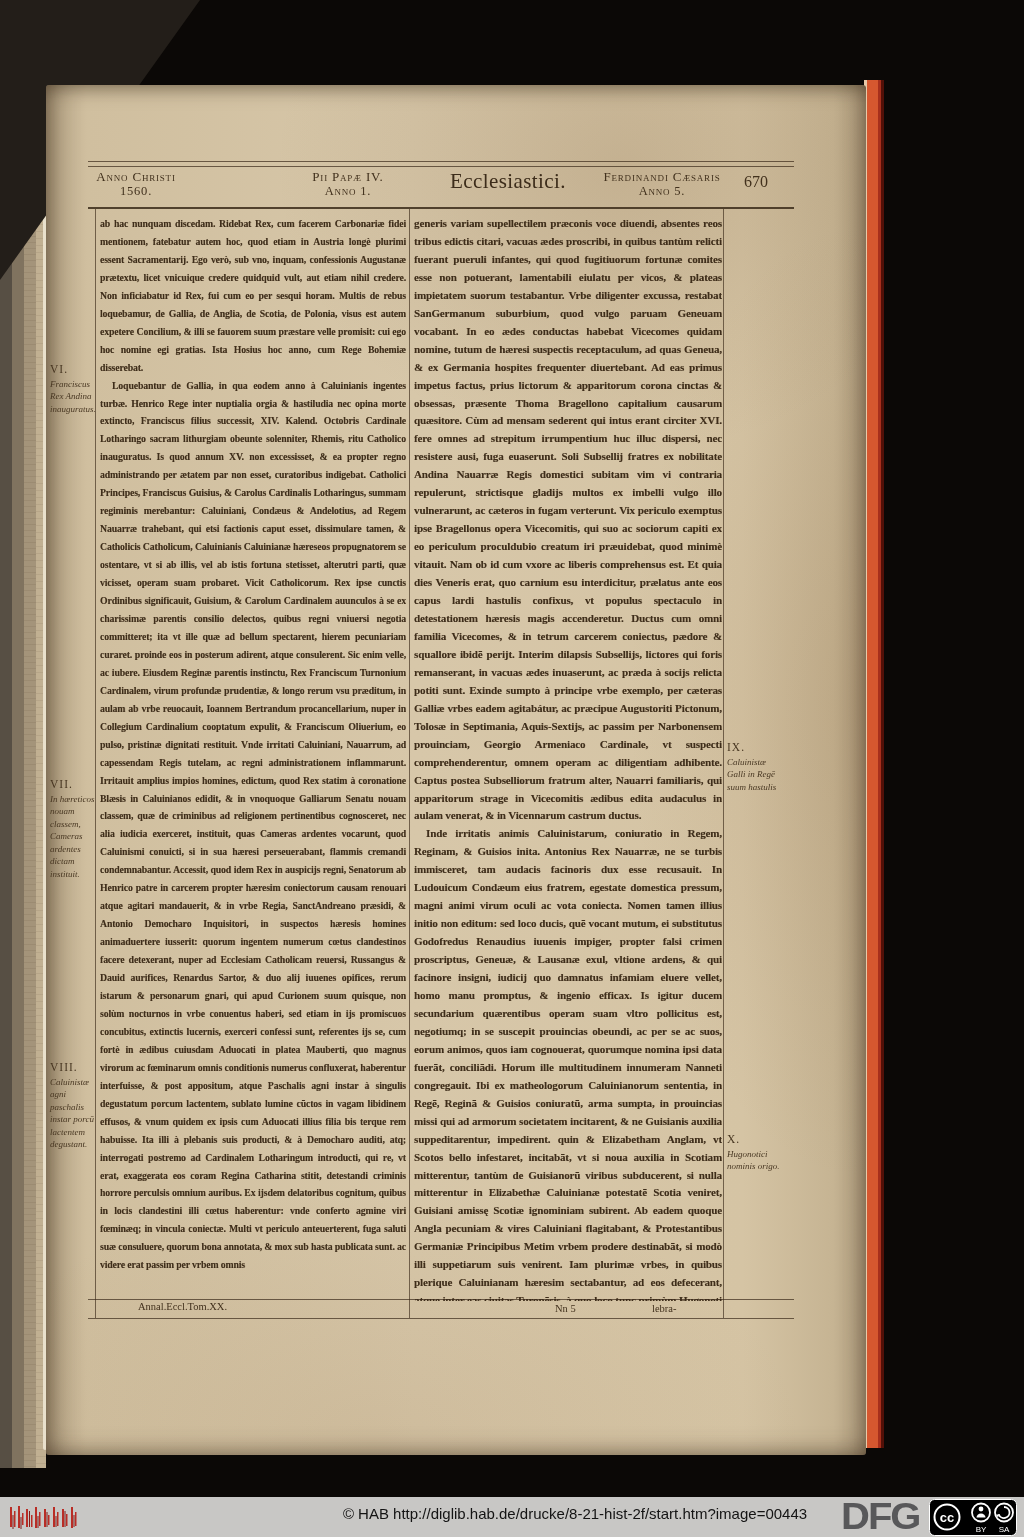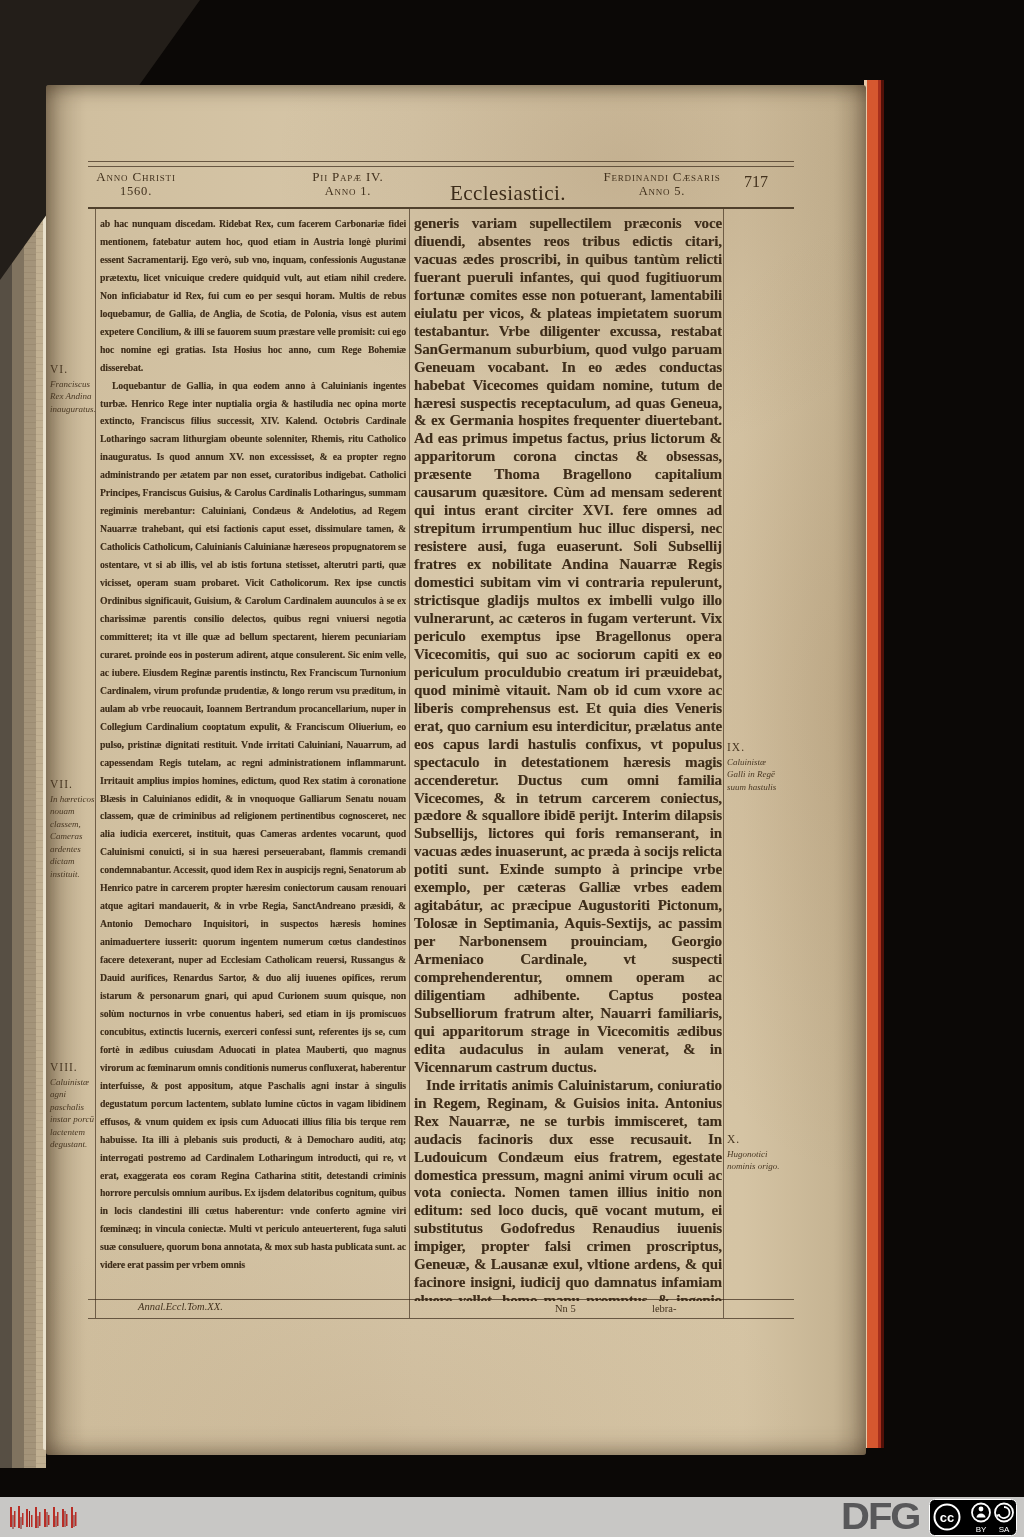--- a/index.html
+++ b/index.html
@@ -47,32 +47,32 @@
   .rh .l2{font-size:12.5px;font-family:Liberation Serif, serif;}
   .title{position:absolute;font-size:21px;letter-spacing:.4px;text-align:center;color:#3c2c1a;}
   .pagenum{position:absolute;font-size:16px;color:#42311d;}
 
   
   .col{position:absolute;top:130px;height:1086px;overflow:hidden;text-align:justify;
        color:#3e2d1a;text-shadow:0.3px 0.3px 0.4px rgba(62,45,26,.35);font-weight:bold;}
   .col p{margin:0;}
   .col p.indent{text-indent:12px;}
   .col-left{left:54px;width:306px;font-size:9.7px;line-height:17.95px;letter-spacing:-0.1px;}
-  .col-right{left:368px;width:308px;font-size:15px;line-height:17.95px;letter-spacing:-0.12px;}
+  .col-right{left:368px;width:308px;font-size:11px;line-height:17.95px;letter-spacing:-0.12px;}
 
   
   .mnote{position:absolute;font-size:9px;line-height:12.5px;color:#483722;font-style:italic;}
   .mnote .num{display:block;font-style:normal;text-align:left;font-size:11.5px;
               letter-spacing:1px;margin-bottom:2px;}
   .mnote-left{left:4px;width:45px;}
   .mnote-right{left:681px;width:55px;}
 
   
   .footline{position:absolute;font-size:10.5px;color:#42311d;}
-  .footline.volume{font-style:italic;}
+  .footline.volume{}
 
   
   .bottombar{position:absolute;left:0;top:1497px;width:1024px;height:40px;background:#c8c7c5;}
   .copyright{position:absolute;left:255px;top:1505px;width:640px;text-align:center;
       font-family:"Liberation Sans",sans-serif;font-size:15px;color:#141414;}
   .dfg{position:absolute;left:841px;top:1494px;font-family:"Liberation Sans",sans-serif;
       font-weight:bold;font-size:40px;letter-spacing:-2px;color:#58585a;transform:scaleY(.92);}
   .ccbadge{position:absolute;left:929px;top:1499px;}
   .barcode{position:absolute;left:8px;top:1503px;}
 </style>
@@ -98,26 +98,26 @@
     <div class="hrule" style="left:42px;top:122px;width:706px;"></div>
 
     <div class="rh" style="left:30px;top:84px;width:120px;">
       <div>Anno Christi</div>
       <div class="l2">1560.</div>
     </div>
     <div class="rh" style="left:242px;top:84px;width:120px;">
       <div>Pii Papæ IV.</div>
       <div class="l2">Anno 1.</div>
     </div>
-    <div class="title" style="left:392px;top:96px;width:140px;">Ecclesiastici.</div>
+    <div class="title" style="left:392px;top:84px;width:140px;">Ecclesiastici.</div>
     <div class="rh" style="left:556px;top:84px;width:120px;">
       <div>Ferdinandi Cæsaris</div>
       <div class="l2">Anno 5.</div>
     </div>
-    <div class="pagenum" style="left:698px;top:88px;">717</div>
+    <div class="pagenum" style="left:698px;top:88px;">670</div>
 
     <div class="vrule" style="left:49px;top:124px;height:1109px;"></div>
     <div class="vrule" style="left:363px;top:124px;height:1109px;"></div>
     <div class="vrule" style="left:677px;top:124px;height:1109px;"></div>
 
     <div class="mnote mnote-left" style="top:278px;">
       <span class="num">VI.</span>
       <span>Franciscus Rex Andina inauguratus.</span>
     </div>
     <div class="mnote mnote-left" style="top:693px;">
@@ -180,20 +180,21 @@
         <rect x="12.5" y="14" width="1" height="12"></rect>
       <rect x="21" y="8" width="1" height="16"></rect>
         <rect x="29.5" y="13" width="1" height="12"></rect>
       <rect x="38.5" y="9" width="1" height="15"></rect>
         <rect x="47.5" y="13" width="1" height="11"></rect>
       <rect x="56.5" y="8" width="1" height="16"></rect>
         <rect x="65.5" y="12" width="1" height="12"></rect>
     </g>
   </svg>
 
+  <div class="copyright">© HAB http://diglib.hab.de/drucke/8-21-hist-2f/start.htm?image=00443</div>
 
   <div class="dfg">DFG</div>
 
   <svg class="ccbadge" width="88" height="37" viewBox="0 0 88 37">
     <rect x="0.5" y="0.5" width="87" height="36" rx="5" fill="#000" stroke="#ffffff" stroke-width="1"></rect>
     <g>
       <circle cx="18" cy="18" r="12.5" fill="none" stroke="#fff" stroke-width="2"></circle>
       <text x="18" y="22.5" fill="#fff" font-size="13" font-weight="bold" text-anchor="middle" font-family="Liberation Sans, sans-serif">cc</text>
     </g>
     <g>

